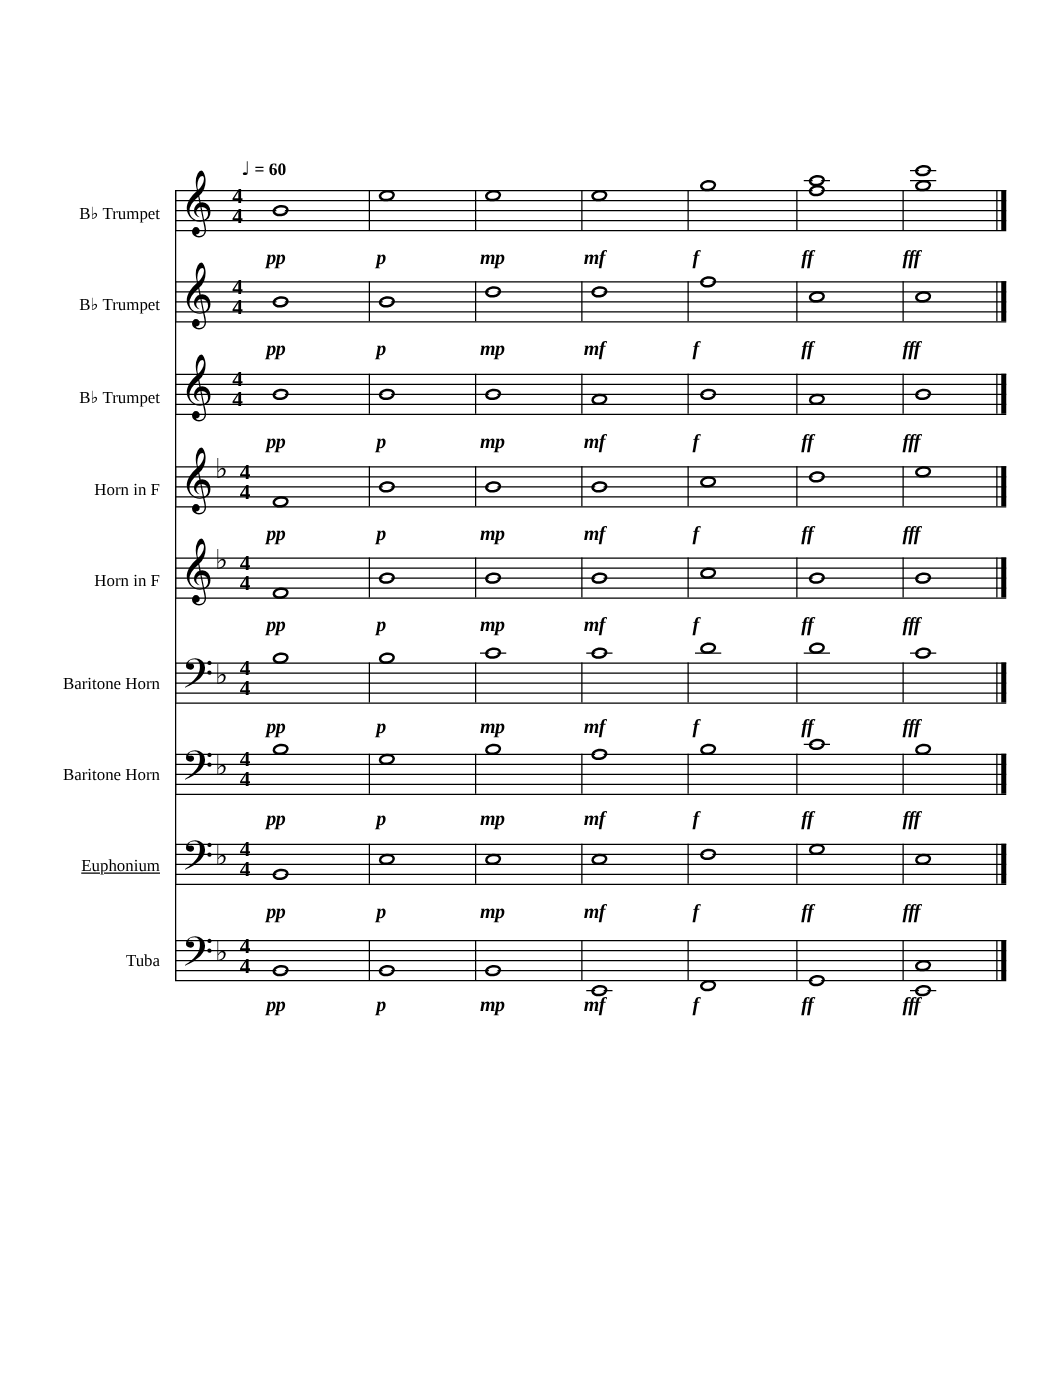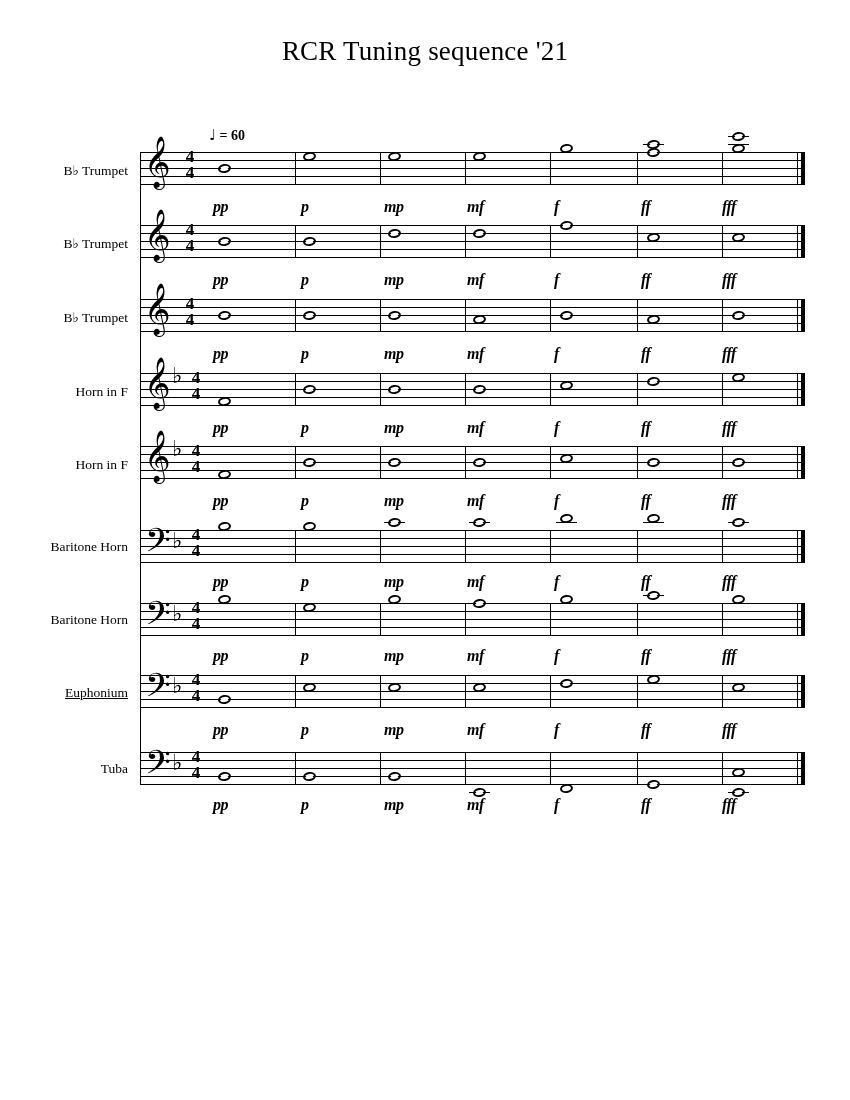--- a/index.html
+++ b/index.html
@@ -167,23 +167,22 @@
     left: 140px;
     width: 1.3px;
     background: #000;
   }
 </style>
 </head>
 <body>
 
 <div id="score-page">
 
-  <div id="score-title">RCR Tuning sequence '21</div>
 
-  <div id="tempo-marking" class="tempo-mark" style="left: 193px; top: 128px; margin-left: 16px;">
+  <div id="tempo-marking" class="tempo-mark" style="left: 193px; top: 128px;">
     <span class="tempo-note">♩</span>
     <span>= 60</span>
   </div>
 
   <div id="systems">
       <div class="staff-system" style="top: 0px;">
         <div class="instrument-label" style="top: 164px; left: 0px; width: 128px;">B♭ Trumpet</div>
         <div class="staff-lines" style="top: 152px; left: 140px; width: 665px; height: 32px;">
           <div class="sl" style="top: 0px;"></div>
           <div class="sl" style="top: 8px;"></div>

